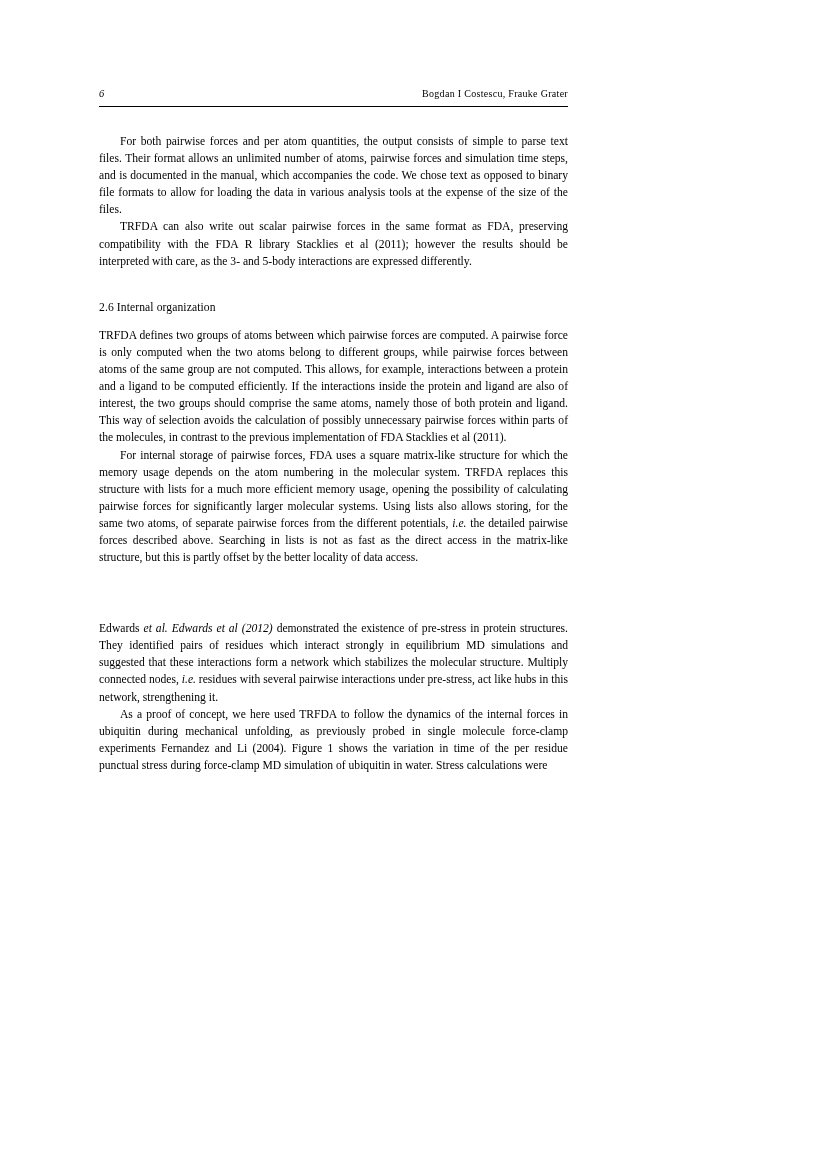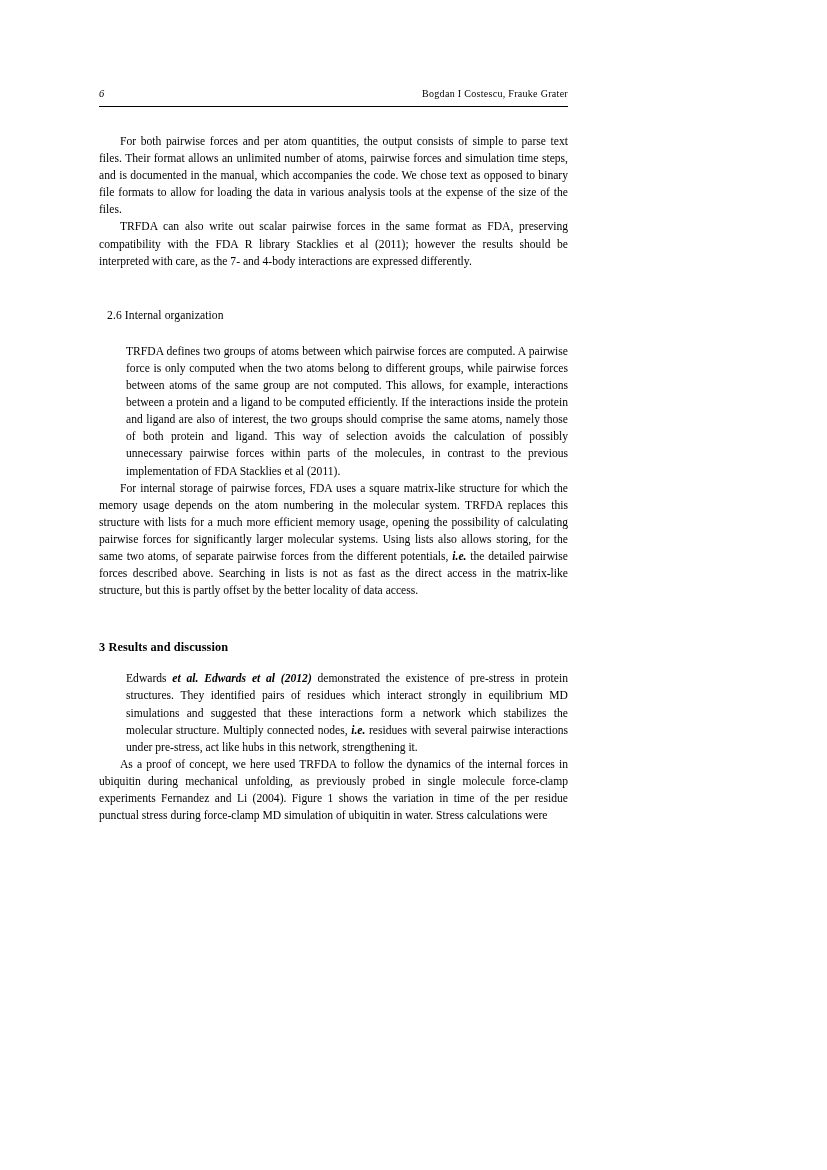--- a/index.html
+++ b/index.html
@@ -62,71 +62,69 @@
     text-justify: inter-word;
     hyphens: manual;
   }
   p.body-par {
     margin: 0;
     text-indent: 21px;
     text-align: justify;
   }
   p.body-par.noindent {
     text-indent: 0;
-    margin-left: 27px;
   }
   h2.sec-head {
     font-size: 11.6px;
     font-weight: normal;
-    margin: 8px;
+    margin: 0;
     line-height: 17.1px;
     letter-spacing: 0.1px;
   }
   h2.sec-head-bold {
     font-size: 12.3px;
     font-weight: bold;
     margin: 0;
     line-height: 17.1px;
     letter-spacing: 0.1px;
   }
   .gap-before-sec26 { height: 29px; }
   .gap-after-sec26  { height: 11px; }
   .gap-before-sec3  { height: 40px; }
   .gap-after-sec3   { height: 14px; }
-  i { font-style: italic; font-weight: bold; }
+  i { font-style: italic; }
 </style>
 </head>
 <body>
 
 <div class="page">
 
   <div class="running-head">
     <span class="folio">6</span>
     <span class="head-authors">Bogdan I Costescu, Frauke Grater</span>
   </div>
   <div class="head-rule"></div>
 
   <div class="textblock">
 
     <p class="body-par">For both pairwise forces and per atom quantities, the output consists of simple to parse text files. Their format allows an unlimited number of atoms, pairwise forces and simulation time steps, and is documented in the manual, which accompanies the code. We chose text as opposed to binary file formats to allow for loading the data in various analysis tools at the expense of the size of the files.</p>
 
-    <p class="body-par">TRFDA can also write out scalar pairwise forces in the same format as FDA, preserving compatibility with the FDA R library Stacklies et al (2011); however the results should be interpreted with care, as the 7- and 4-body interactions are expressed differently.</p>
+    <p class="body-par">TRFDA can also write out scalar pairwise forces in the same format as FDA, preserving compatibility with the FDA R library Stacklies et al (2011); however the results should be interpreted with care, as the 3- and 5-body interactions are expressed differently.</p>
 
     <div class="gap-before-sec26"></div>
     <h2 class="sec-head">2.6 Internal organization</h2>
     <div class="gap-after-sec26"></div>
 
     <p class="body-par noindent">TRFDA defines two groups of atoms between which pairwise forces are computed. A pairwise force is only computed when the two atoms belong to different groups, while pairwise forces between atoms of the same group are not computed. This allows, for example, interactions between a protein and a ligand to be computed efficiently. If the interactions inside the protein and ligand are also of interest, the two groups should comprise the same atoms, namely those of both protein and ligand. This way of selection avoids the calculation of possibly unnecessary pairwise forces within parts of the molecules, in contrast to the previous implementation of FDA Stacklies et al (2011).</p>
 
     <p class="body-par">
       <span>For internal storage of pairwise forces, FDA uses a square matrix-like structure for which the memory usage depends on the atom numbering in the molecular system. TRFDA replaces this structure with lists for a much more efficient memory usage, opening the possibility of calculating pairwise forces for significantly larger molecular systems. Using lists also allows storing, for the same two atoms, of separate pairwise forces from the different potentials, </span><i>i.e.</i><span> the detailed pairwise forces described above. Searching in lists is not as fast as the direct access in the matrix-like structure, but this is partly offset by the better locality of data access.</span>
     </p>
 
     <div class="gap-before-sec3"></div>
-    <h2 class="sec-head-bold">3 Results and discussion</h2>
     <div class="gap-after-sec3"></div>
 
     <p class="body-par noindent">
       <span>Edwards </span><i>et al. Edwards et al (2012)</i><span> demonstrated the existence of pre-stress in protein structures. They identified pairs of residues which interact strongly in equilibrium MD simulations and suggested that these interactions form a network which stabilizes the molecular structure. Multiply connected nodes, </span><i>i.e.</i><span> residues with several pairwise interactions under pre-stress, act like hubs in this network, strengthening it.</span>
     </p>
 
     <p class="body-par">As a proof of concept, we here used TRFDA to follow the dynamics of the internal forces in ubiquitin during mechanical unfolding, as previously probed in single molecule force-clamp experiments Fernandez and Li (2004). Figure 1 shows the variation in time of the per residue punctual stress during force-clamp MD simulation of ubiquitin in water. Stress calculations were</p>
 
   </div>
 

